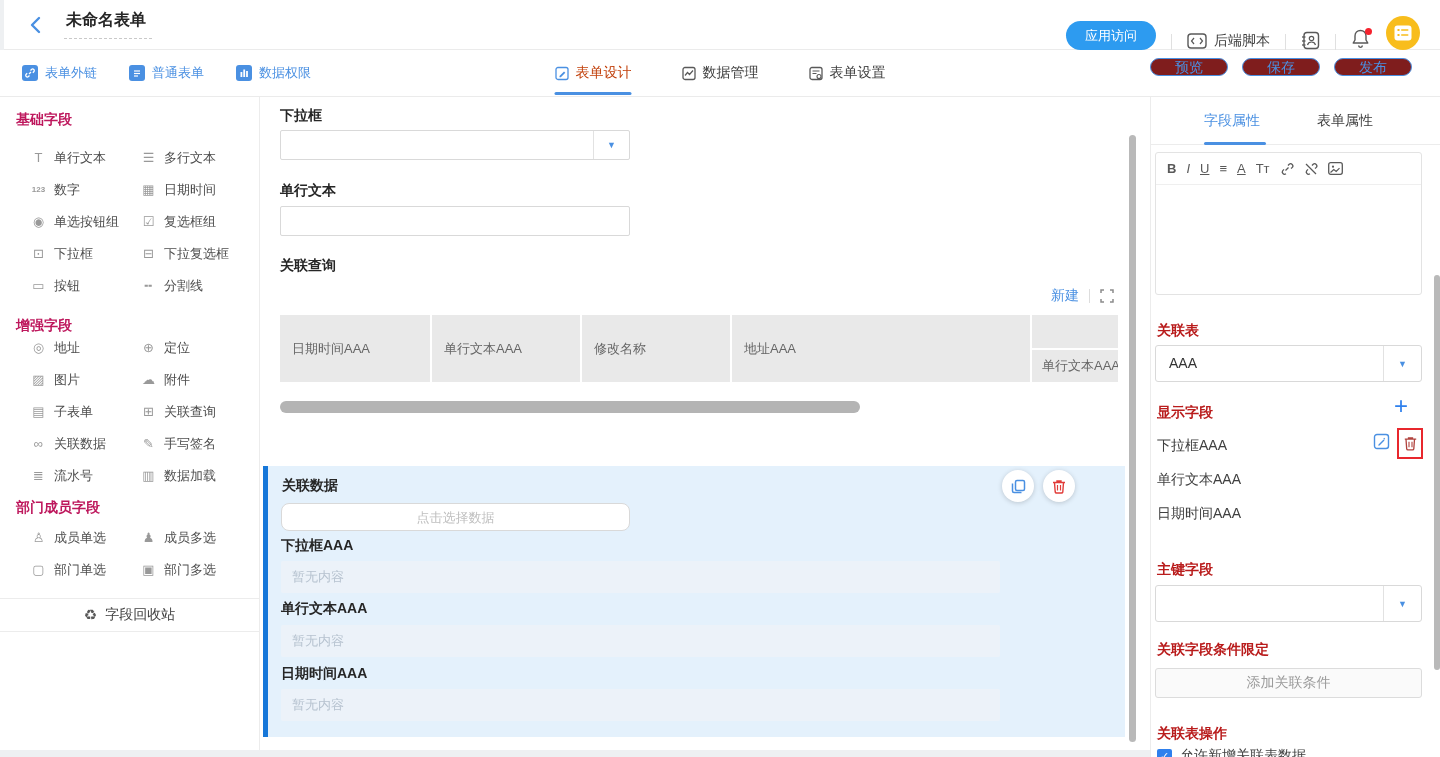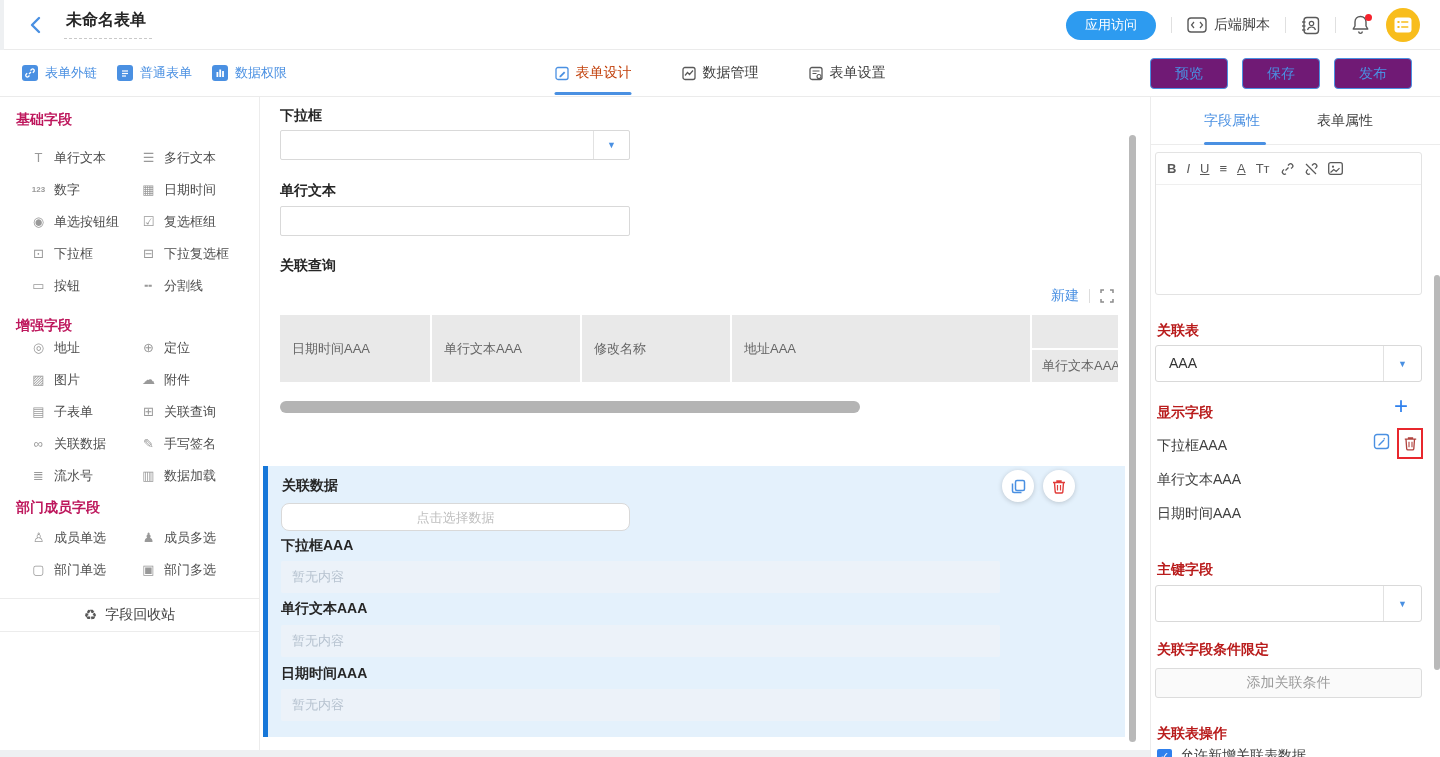--- a/index.html
+++ b/index.html
@@ -5,39 +5,39 @@
   * { margin:0; padding:0; box-sizing:border-box; }
   html,body { width:1440px; height:757px; }
   body { font-family:"Liberation Sans","DejaVu Sans",sans-serif; background:#eef0f2; position:relative; overflow:hidden; color:#404040; }
   .ab { position:absolute; }
 
   
   .hdr { left:4px; top:0; width:1440px; height:50px; background:#fff; border-bottom:1px solid #ebebeb; display:flex; align-items:center; }
   .back { margin-left:26px; width:20px; height:22px; display:flex; align-items:center; cursor:pointer; }
   .title-wrap { margin-left:14px; }
   .title { font-size:16px; color:#262626; font-weight:bold; padding:0 6px 7px 2px; border-bottom:1px dashed #c9c9c9; display:inline-block; }
-  .hdr-right { position:absolute; right:24px; top:0; height:50px; display:flex; align-items:center; gap:15px; }
+  .hdr-right { position:absolute; right:24px; top:0; height:50px; display:flex; align-items:flex-end; gap:15px; }
   .pill { height:29px; padding:0 19px; border-radius:15px; background:#2d9bf0; color:#fff; font-size:13px; border:none; display:flex; align-items:center; cursor:pointer; }
   .vsep { width:1px; height:16px; background:#e0e0e0; }
   .hitem { display:flex; align-items:center; gap:7px; font-size:14px; color:#404040; cursor:pointer; }
   .bell-wrap { position:relative; width:20px; height:22px; }
   .bell-dot { position:absolute; right:-1px; top:0; width:7px; height:7px; border-radius:50%; background:#f5222d; }
   .avatar { width:34px; height:34px; border-radius:50%; background:#f8bd1c; display:flex; align-items:center; justify-content:center; cursor:pointer; }
 
   
   .tb { left:0; top:50px; width:1440px; height:47px; background:#fff; border-bottom:1px solid #ebebeb; }
-  .tb-left { position:absolute; left:22px; top:0; height:46px; display:flex; align-items:center; gap:20px; }
+  .tb-left { position:absolute; left:22px; top:0; height:46px; display:flex; align-items:center; gap:32px; }
   .tb-link { display:flex; align-items:center; gap:7px; color:#4a90e2; font-size:13px; cursor:pointer; }
   .mini-ic { width:16px; height:16px; border-radius:3px; background:#4a90e2; display:flex; align-items:center; justify-content:center; }
   .tb-tabs { position:absolute; left:50%; transform:translateX(-50%); top:0; height:46px; display:flex; align-items:center; gap:50px; }
   .tb-tab { display:flex; align-items:center; gap:6px; font-size:14px; color:#404040; cursor:pointer; position:relative; height:46px; }
   .tb-tab.active { color:#c2410c; }
   .tb-tab.active::after { content:""; position:absolute; left:0; right:0; bottom:1px; height:3px; border-radius:2px; background:#4a90e2; }
   .tb-btns { position:absolute; right:28px; top:8px; display:flex; gap:14px; }
-  .obtn { width:78px; height:31px; border:1px solid #4a90e2; color:#4a90e2; background:#701a75; border-radius:4px; font-size:14px; cursor:pointer; }
+  .obtn { width:78px; height:18px; border:1px solid #4a90e2; color:#4a90e2; background:#7f1d1d; border-radius:12px; font-size:14px; cursor:pointer; }
 
   
   .sidebar { left:0; top:97px; width:260px; height:653px; background:#fff; border-right:1px solid #ececec; overflow:hidden; }
   .sb-h { position:absolute; left:16px; font-size:14px; font-weight:bold; color:#be185d; }
   .sb-item { position:absolute; display:flex; align-items:center; gap:7px; font-size:13px; color:#4d4d4d; cursor:pointer; height:16px; }
   .sb-ic { width:17px; text-align:center; color:#999; font-size:13px; line-height:14px; flex:none; }
   .sb-ic.num { font-size:8px; letter-spacing:0; font-weight:bold; }
   .recycle { position:absolute; left:0; top:501px; width:259px; height:34px; border-top:1px solid #ececec; border-bottom:1px solid #ececec; display:flex; align-items:center; justify-content:center; gap:8px; font-size:14px; color:#404040; cursor:pointer; }
 
   

